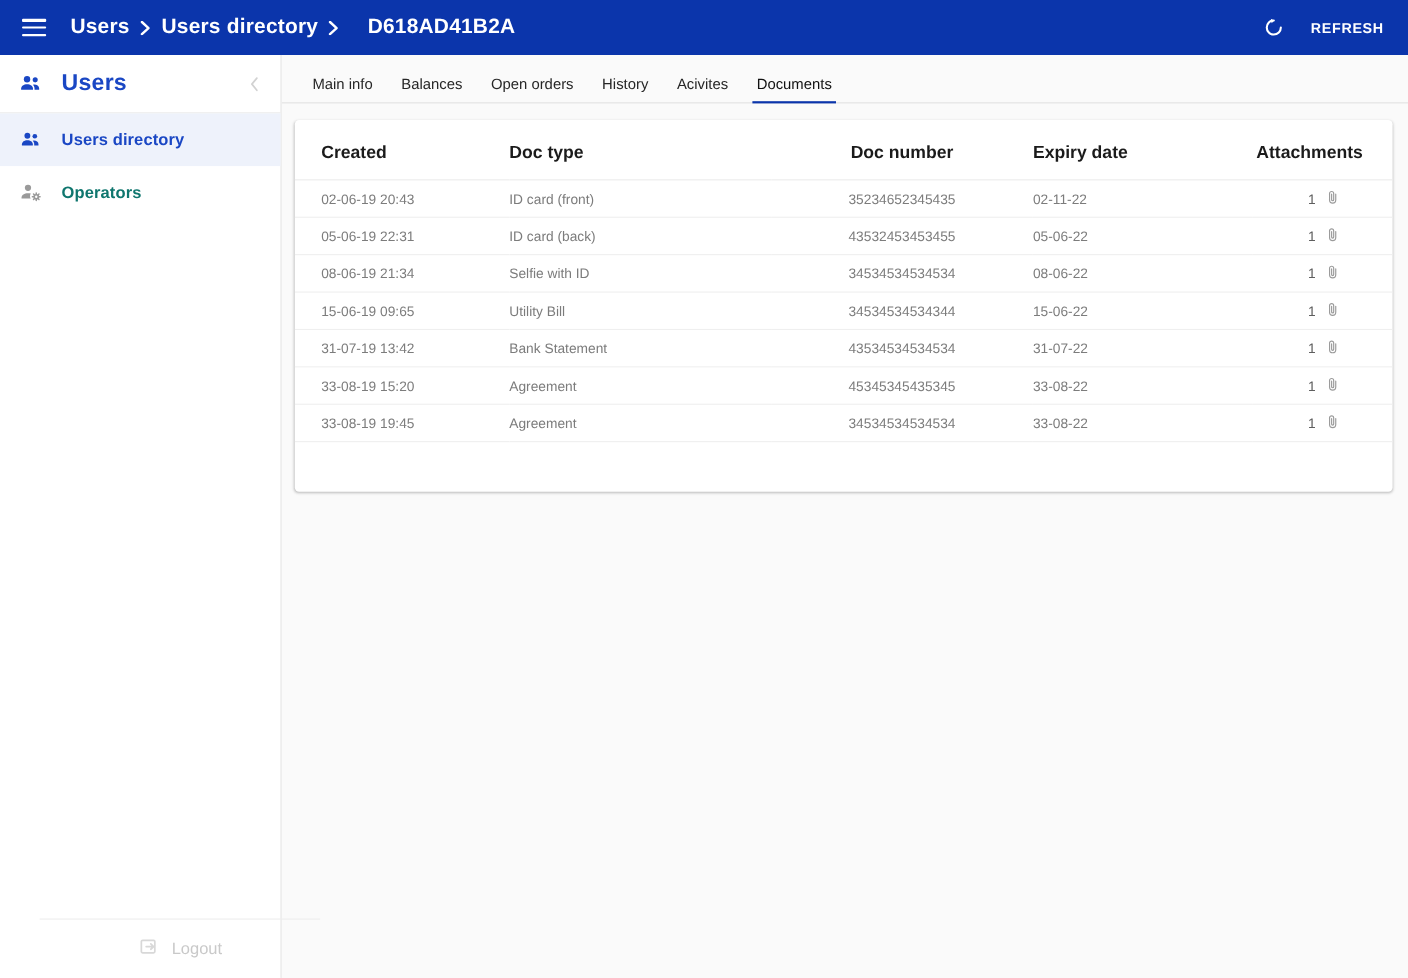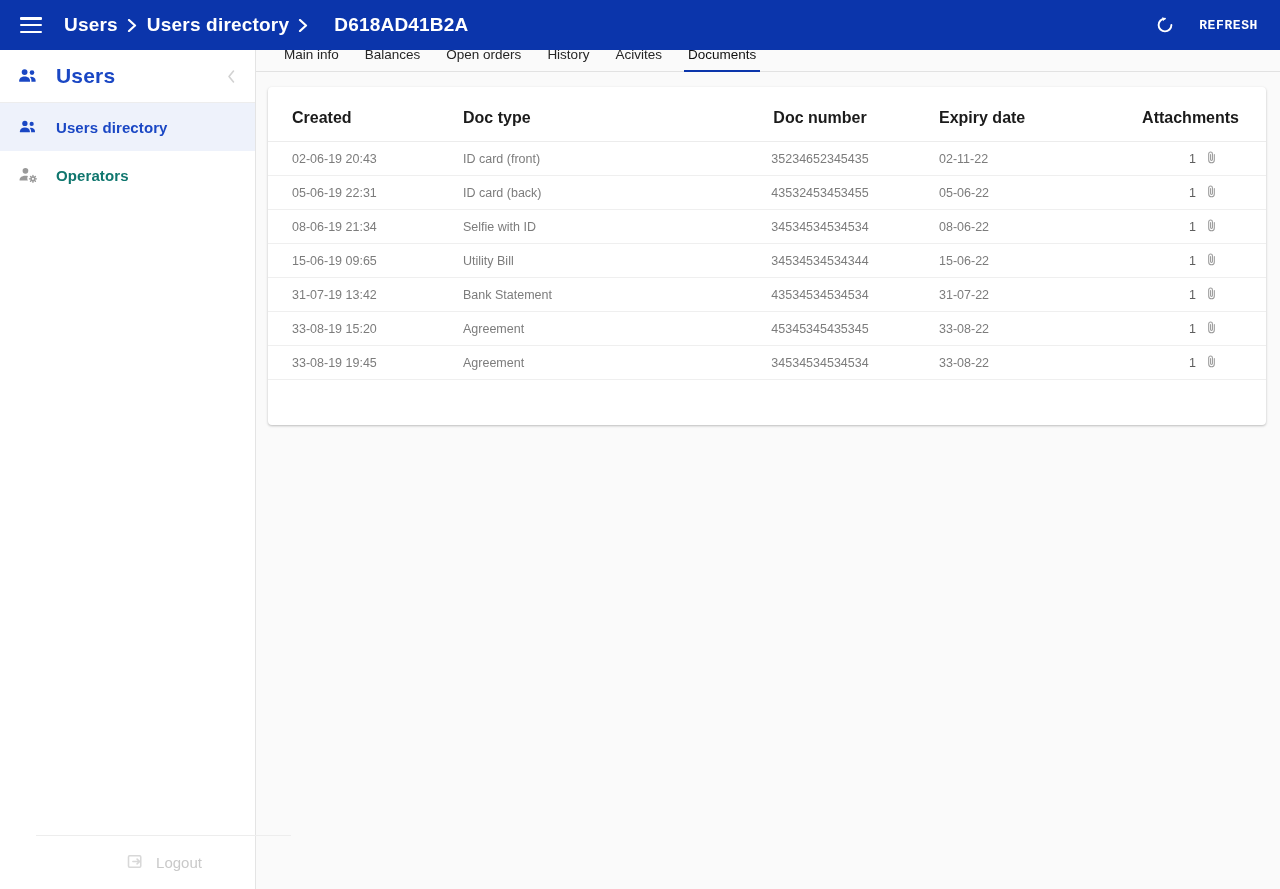--- a/index.html
+++ b/index.html
@@ -33,21 +33,21 @@
   .crumb.last { cursor: default; margin-left: 16px; }
   .crumb-sep {
     margin: 0 9px; display: inline-flex; align-items: center; color: #fff;
   }
   .crumb-sep svg { display: block; }
 
   .refresh {
     position: absolute; right: 22px; top: 50%; transform: translateY(-50%);
     display: flex; align-items: center; gap: 24px;
     font-size: 13px; font-weight: bold; letter-spacing: .6px;
-    cursor: pointer; color: #fff; font-family: Liberation Mono, monospace;
+    cursor: pointer; color: #fff;
   }
   .refresh svg { display: block; }
 
   
   .sidebar {
     position: absolute; top: 50px; left: 0;
     width: 256px; height: 839px;
     background: #ffffff;
     border-right: 1px solid #e4e4e4;
     z-index: 3;
@@ -77,21 +77,21 @@
 
   .logout-wrap {
     position: absolute; bottom: 0; left: 0; width: 255px; height: 54px;
     border-top: 1px solid #ededed;
     display: flex; align-items: center; justify-content: center; gap: 10px;
     color: #c9c9c9; font-size: 15px; margin-left: 36px;
   }
 
   
   .content {
-    position: absolute; top: 32px; left: 256px;
+    position: absolute; top: 54px; left: 256px;
     width: 1024px; height: 682px;
     background: #fafafa;
   }
   .tabs {
     height: 40px; display: flex; align-items: flex-end;
     padding-left: 15px; border-bottom: 1px solid #e2e2e2;
     background: #fafafa;
   }
   .tab {
     font-size: 13.5px; color: #262626; padding: 0 13px 9px 13px;

